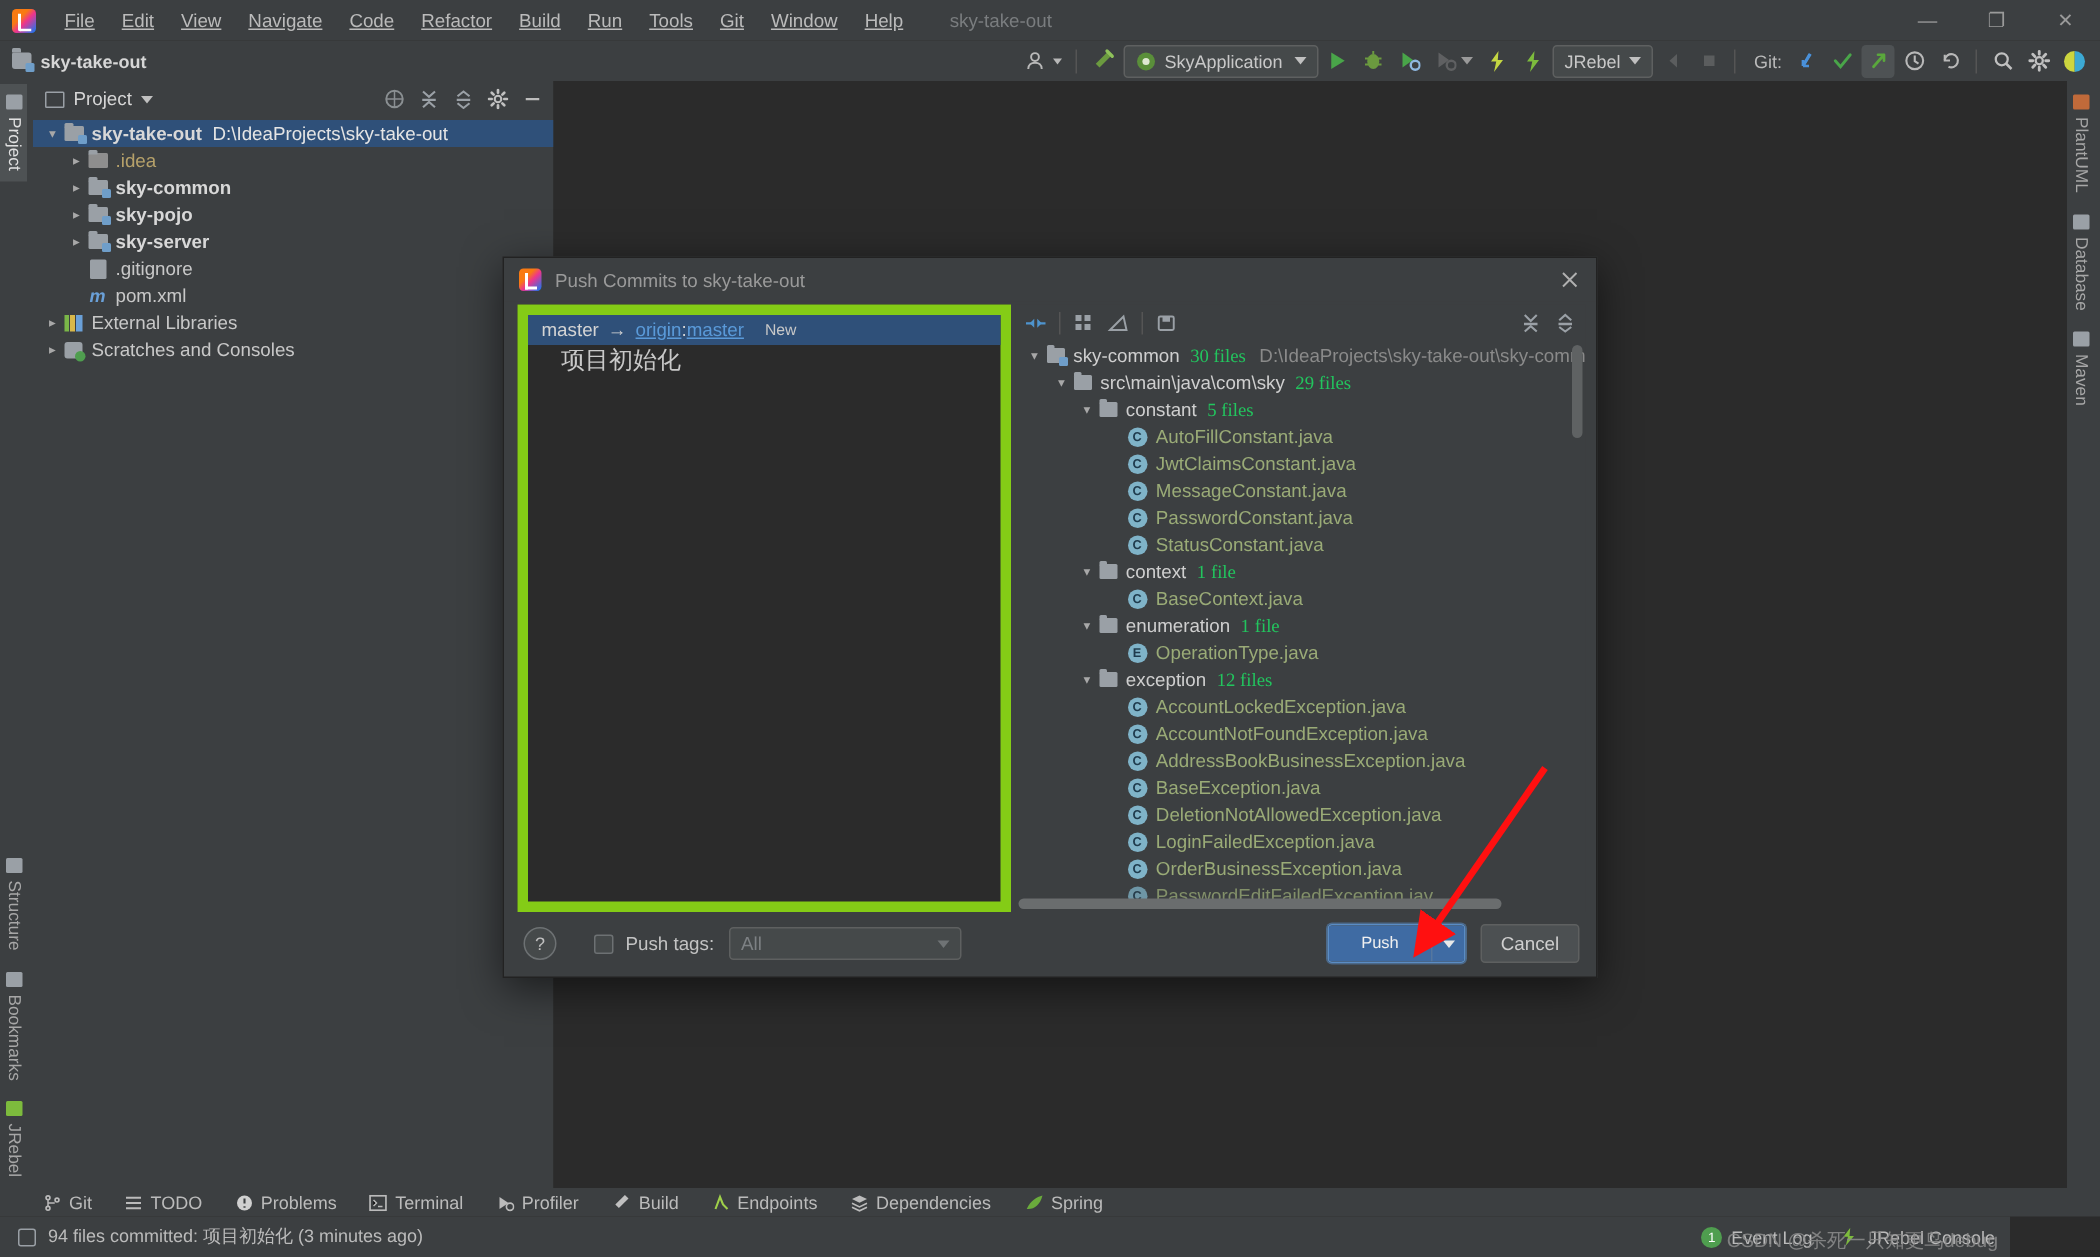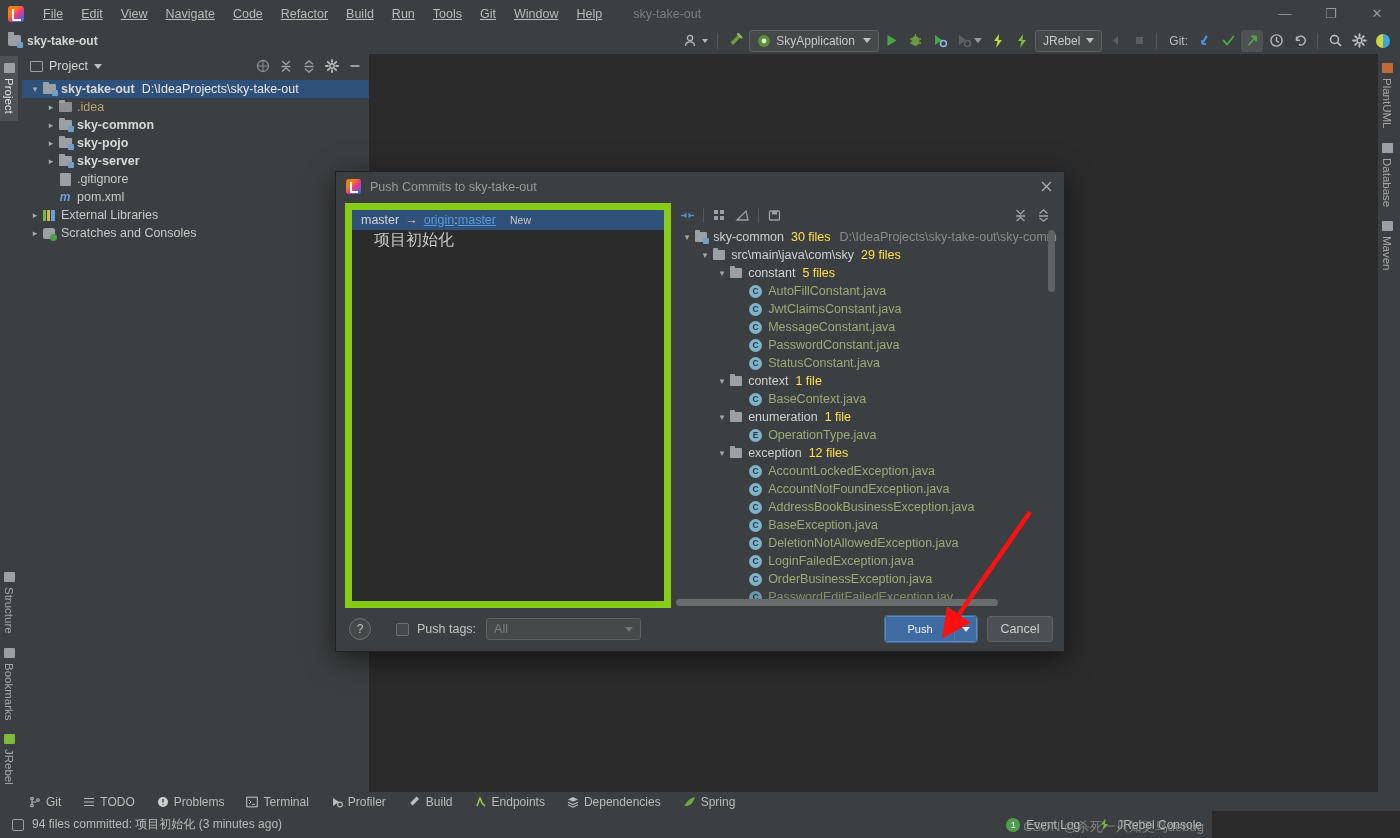--- a/index.html
+++ b/index.html
@@ -122,21 +122,21 @@
   .badge-new { color:#c8c8c8; font-size:10.5px; margin-left:14px; }
   .commit-row { height:20px; display:flex; align-items:center; padding-left:22px; color:#c8c8c8; font-size:16px;}
 
   .files-pane { flex:1; height:100%; background:#3c3f41; margin-left:3px; position:relative; display:flex; flex-direction:column;}
   .files-tb { height:25px; display:flex; align-items:center; gap:2px; padding:0 3px; }
   .fbtn { width:21px;height:21px;display:flex;align-items:center;justify-content:center;border-radius:3px;color:#9aa0a6;}
   .fbtn.blue{color:#4e94ce;}
   .fb-sep{width:1px;height:15px;background:#555;margin:0 3px;}
   .files-tree { flex:1; background:#3c3f41; overflow:hidden; position:relative; }
   .frow { height:18px; display:flex; align-items:center; white-space:nowrap; font-size:12.5px;}
-  .fcount { color:#fde047; margin-left:7px; }
+  .fcount { color:#22c55e; margin-left:7px;font-family:Liberation Serif, serif; }
   .fpath { color:#8a8a8a; margin-left:9px; }
   .jico { width:13px;height:13px;border-radius:50%; display:flex;align-items:center;justify-content:center;
           font-size:8.5px; color:#1f3b4d; font-weight:bold; flex:none; }
   .jico.c { background:#7fb3c8; }
   .jico.e { background:#7fb3c8; }
   .jname { color:#9aab77; margin-left:6px; }
   .fold-w { width:12px;height:10px;background:#9aa0a6;border-radius:1px;position:relative;flex:none;}
   .fold-w::before{content:"";position:absolute;left:0;top:-2.5px;width:5px;height:3px;background:#9aa0a6;border-radius:1px 1px 0 0;}
   .fname-b { color:#cfcfcf; }
   .vscroll { position:absolute; right:2px; top:2px; width:7px; height:62px; background:#5f6263; border-radius:4px;}
@@ -156,21 +156,21 @@
   .push-main { width:68px; background:#3f6ba3; color:#f0f0f0; display:flex;align-items:center;justify-content:center; font-size:11px;}
   .push-arr { width:22px; background:#3f6ba3; border-left:1px solid #55779f; display:flex;align-items:center;justify-content:center;}
   .push-arr i{ width:0;height:0;border-left:4px solid transparent;border-right:4px solid transparent;border-top:5px solid #e8e8e8; display:block;}
   .cancel-btn { width:66px;height:26px;background:#4c5052;border:1px solid #5e6060;border-radius:3px;
                 display:flex;align-items:center;justify-content:center;color:#cfcfcf;font-size:12.5px;}
 
   
   .botbar { position:absolute; left:0; bottom:27px; width:1400px; height:19px; background:#3c3f41;
             display:flex; align-items:center; font-size:12px; }
   .btab { display:flex; align-items:center; gap:5px; padding:0 11px; color:#bbbbbb; }
-  .statusbar { position:absolute; left:0; bottom:0; width:1212px; height:27px; background:#3c3f41;
+  .statusbar { position:absolute; left:0; bottom:0; width:1340px; height:27px; background:#3c3f41;
                display:flex; align-items:center; font-size:12px; color:#bbbbbb;text-align:center; }
   .sb-ico { width:12px;height:12px;border:1.4px solid #9aa0a6;border-radius:2px;margin:0 8px 0 12px; }
   .sb-right { margin-left:auto; display:flex; align-items:center; gap:18px; padding-right:10px;}
   .dot-green { width:14px;height:14px;border-radius:50%;background:#4f9e4f;color:#fff;font-size:9px;
                display:flex;align-items:center;justify-content:center;}
   .watermark { position:absolute; right:8px; bottom:2px; color:#8d8d8d; font-size:13px; opacity:.85; }
 
   
   .annot { position:absolute; left:0; top:0; width:1400px; height:838px; pointer-events:none; }
 </style>

